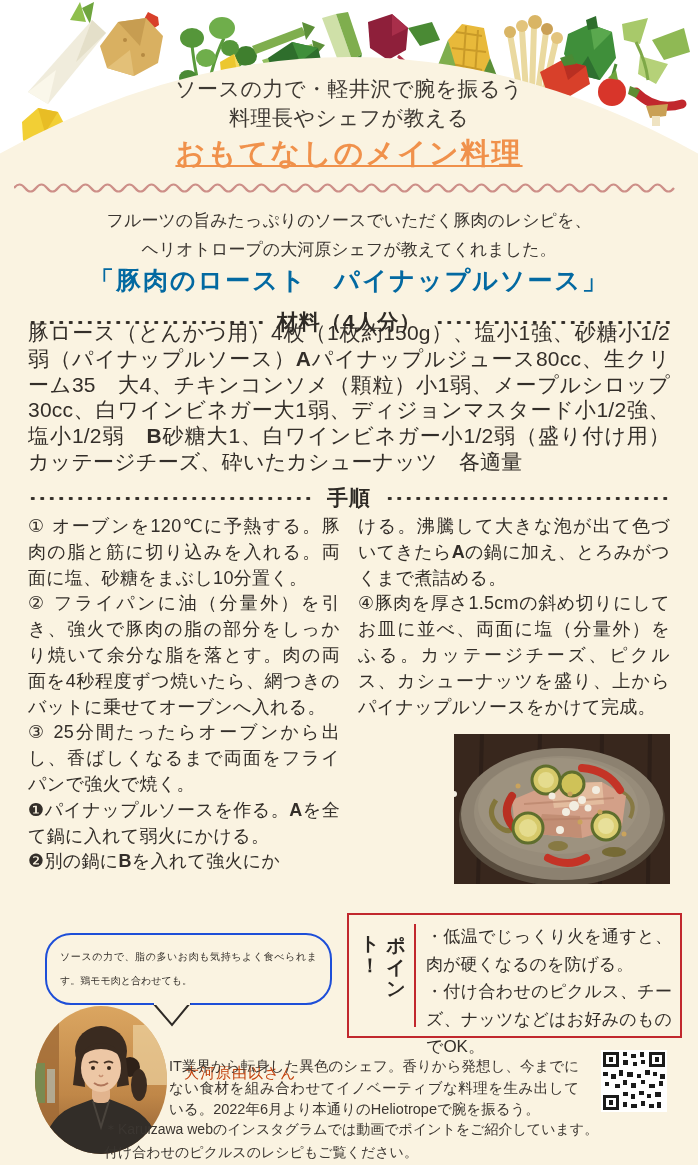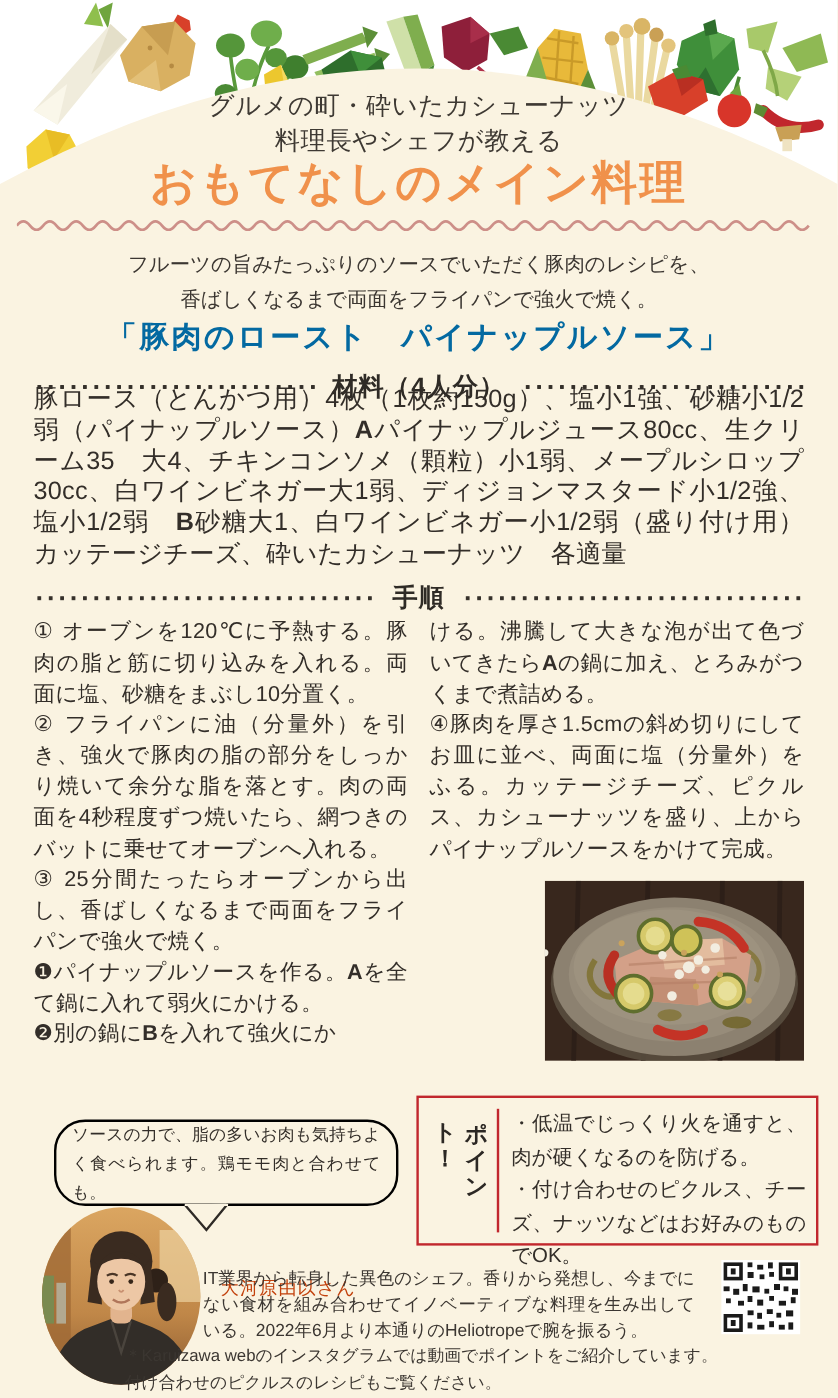--- a/index.html
+++ b/index.html
@@ -9,21 +9,21 @@
   body{
     width:698px;height:1165px;position:relative;overflow:hidden;
     background:var(--bg);color:var(--ink);
     font-family:"Liberation Sans","DejaVu Sans",sans-serif;
   }
   .abs{position:absolute;}
   
   .hero{top:0;left:0;width:698px;height:196px;}
   .hero-text{top:74px;left:0;width:698px;text-align:center;}
   .hero-line{font-size:21px;line-height:29px;color:#3e3933;letter-spacing:.5px;}
-  .hero-title{font-size:38px;line-height:34px;font-weight:bold;color:var(--accent);letter-spacing:2px;margin-top:4px;}
+  .hero-title{font-size:29px;line-height:34px;font-weight:bold;color:var(--accent);letter-spacing:2px;margin-top:4px;text-decoration:underline;}
   .wave{top:180px;left:14px;width:670px;height:14px;overflow:hidden;}
   
   .intro{top:206px;left:0;width:698px;text-align:center;font-size:17px;line-height:29px;color:#3b3631;}
   .recipe-title{
     top:264px;left:0;width:698px;text-align:center;
     font-family:"Liberation Serif","DejaVu Serif",serif;font-weight:bold;
     font-size:25px;color:#0369a1;letter-spacing:2px;
   }
   
   .sec-row{display:flex;align-items:center;gap:14px;left:28px;width:642px;}
@@ -34,23 +34,23 @@
   .sec-label{font-size:21px;font-weight:600;color:#2e2a25;letter-spacing:1px;white-space:nowrap;}
   
   .ingredients{top:320px;left:28px;width:642px;font-size:21px;line-height:25.8px;
                text-align:justify;letter-spacing:.2px;}
   .steps{top:514px;left:28px;width:642px;display:flex;gap:18px;}
   .col{flex:1;font-size:18px;line-height:25.8px;text-align:justify;letter-spacing:.3px;}
   .col p{margin:0;}
   b{font-weight:bold;}
   .dish{width:216px;height:150px;margin:14px 0 0 auto;display:block;}
   
-  .bubble{top:933px;left:45px;width:287px;height:72px;border:2px solid #000000;border-radius:26px;
+  .bubble{top:933px;left:45px;width:287px;height:72px;border:2px solid #1d4ed8;border-radius:26px;
           display:flex;align-items:center;justify-content:center;text-align:justify;
-          font-size:14px;line-height:24px;padding:0 13px;box-sizing:border-box;background:var(--bg);}
+          font-size:10px;line-height:24px;padding:0 13px;box-sizing:border-box;background:var(--bg);}
   .bubble-tail{top:1003px;left:152px;width:40px;height:24px;}
   
   .points{top:913px;left:347px;width:335px;height:125px;border:2px solid var(--point-red);
           box-sizing:border-box;display:flex;background:var(--bg);}
   .points-label{writing-mode:vertical-rl;text-orientation:mixed;font-weight:bold;font-size:19px;
                 letter-spacing:2px;padding:6px 5px 6px 8px;color:#2c2824;}
   .points-divider{border-left:2px solid var(--point-red);margin:9px 0;}
   .points-body{padding:8px 8px 8px 10px;font-size:17px;line-height:27.5px;text-align:justify;}
   .points-body p{margin:0;}
   
@@ -191,32 +191,32 @@
 
   <g>
     <polygon points="646,106 668,104 666,116 650,118" fill="#c9a055"></polygon>
     <rect x="652" y="116" width="8" height="10" fill="#efe3c2"></rect>
   </g>
 
   <path d="M-70,196 Q349,-82 768,196 L768,210 L-70,210 Z" fill="#FAF3E1"></path>
 </svg>
 
 <div class="abs hero-text">
-  <div class="hero-line">グルメの町・砕いたカシューナッツ</div>
+  <div class="hero-line">ソースの力で・軽井沢で腕を振るう</div>
   <div class="hero-line">料理長やシェフが教える</div>
   <div class="hero-title">おもてなしのメイン料理</div>
 </div>
 
 <svg class="abs wave" width="670" height="14" viewBox="0 0 670 14">
   <path fill="none" stroke="#CD8F88" stroke-width="2.2" d="M0,8 q5.5,-7 11,0 q5.5,7 11,0 q5.5,-7 11,0 q5.5,7 11,0 q5.5,-7 11,0 q5.5,7 11,0 q5.5,-7 11,0 q5.5,7 11,0 q5.5,-7 11,0 q5.5,7 11,0 q5.5,-7 11,0 q5.5,7 11,0 q5.5,-7 11,0 q5.5,7 11,0 q5.5,-7 11,0 q5.5,7 11,0 q5.5,-7 11,0 q5.5,7 11,0 q5.5,-7 11,0 q5.5,7 11,0 q5.5,-7 11,0 q5.5,7 11,0 q5.5,-7 11,0 q5.5,7 11,0 q5.5,-7 11,0 q5.5,7 11,0 q5.5,-7 11,0 q5.5,7 11,0 q5.5,-7 11,0 q5.5,7 11,0 q5.5,-7 11,0 q5.5,7 11,0 q5.5,-7 11,0 q5.5,7 11,0 q5.5,-7 11,0 q5.5,7 11,0 q5.5,-7 11,0 q5.5,7 11,0 q5.5,-7 11,0 q5.5,7 11,0 q5.5,-7 11,0 q5.5,7 11,0 q5.5,-7 11,0 q5.5,7 11,0 q5.5,-7 11,0 q5.5,7 11,0 q5.5,-7 11,0 q5.5,7 11,0 q5.5,-7 11,0 q5.5,7 11,0 q5.5,-7 11,0 q5.5,7 11,0 q5.5,-7 11,0 q5.5,7 11,0 q5.5,-7 11,0 q5.5,7 11,0 q5.5,-7 11,0 q5.5,7 11,0 q5.5,-7 11,0 q5.5,7 11,0"></path>
 </svg>
 
 <div class="abs intro">
   <div>フルーツの旨みたっぷりのソースでいただく豚肉のレシピを、</div>
-  <div>香ばしくなるまで両面をフライパンで強火で焼く。</div>
+  <div>ヘリオトロープの大河原シェフが教えてくれました。</div>
 </div>
 
 <div class="abs recipe-title">「豚肉のロースト　パイナップルソース」</div>
 
 <div class="abs sec-row sec-ingredients">
   <div class="dots"></div>
   <div class="sec-label">材料（4人分）</div>
   <div class="dots"></div>
 </div>
 <div class="abs ingredients">豚ロース（とんかつ用）4枚（1枚約150g）、塩小1強、砂糖小1/2弱（パイナップルソース）<b>A</b>パイナップルジュース80cc、生クリーム35　大4、チキンコンソメ（顆粒）小1弱、メープルシロップ30cc、白ワインビネガー大1弱、ディジョンマスタード小1/2強、塩小1/2弱　<b>B</b>砂糖大1、白ワインビネガー小1/2弱（盛り付け用）カッテージチーズ、砕いたカシューナッツ　各適量</div>

